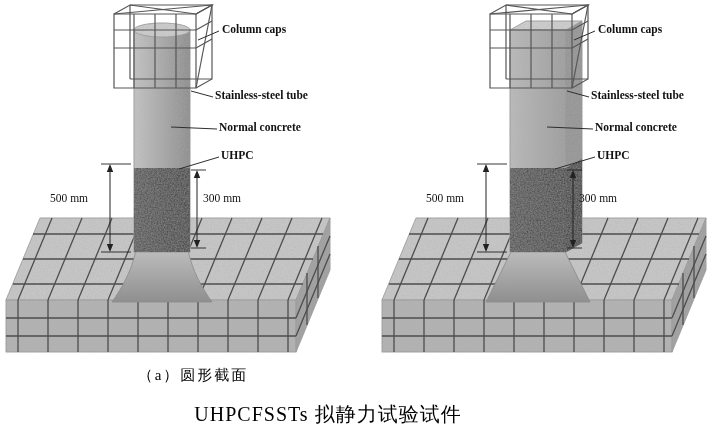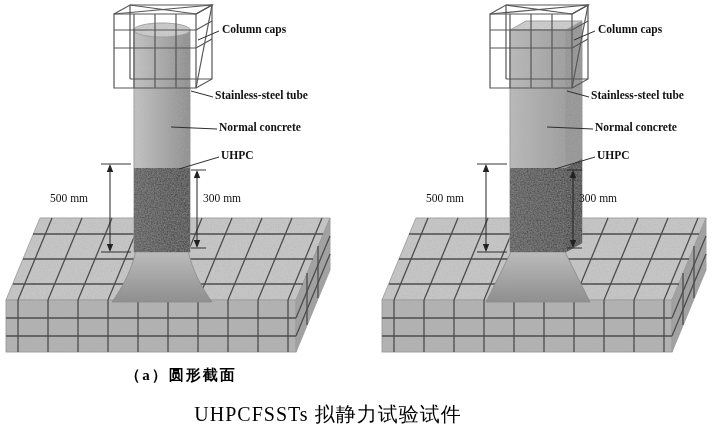--- a/index.html
+++ b/index.html
@@ -9,22 +9,22 @@
   .panel { position:absolute; top:0; width:362px; height:394px; }
   #panelA { left:0; }
   #panelB { left:362px; }
   .inner { position:absolute; left:0; top:0; width:362px; height:362px; }
   #panelB .inner { left:14px; }
   .inner svg { position:absolute; left:0; top:0; }
   .ann { position:absolute; font-weight:bold; font-size:11.5px; color:#111; white-space:nowrap;
          font-family:"Liberation Serif", serif; }
   .dim { position:absolute; font-weight:normal; font-size:11.5px; color:#111; white-space:nowrap;
          font-family:"Liberation Serif", serif; }
-  .caption { position:absolute; top:366px; left:0; width:100%; text-align:center;
-             font-size:15px; color:#000; letter-spacing:2px;font-weight:bold; }
+  .caption { position:absolute; top:366px; left:12px; width:100%; text-align:center;
+             font-size:15px; color:#000; letter-spacing:2px; }
   .title { position:absolute; top:401px; left:0; width:656px; text-align:center;
            font-size:20px; color:#000; letter-spacing:1px; font-family:"Liberation Serif", serif; }
 </style>
 </head>
 <body>
 
 <div class="page">
 
   <div class="panel" id="panelA">
     <div class="inner">

